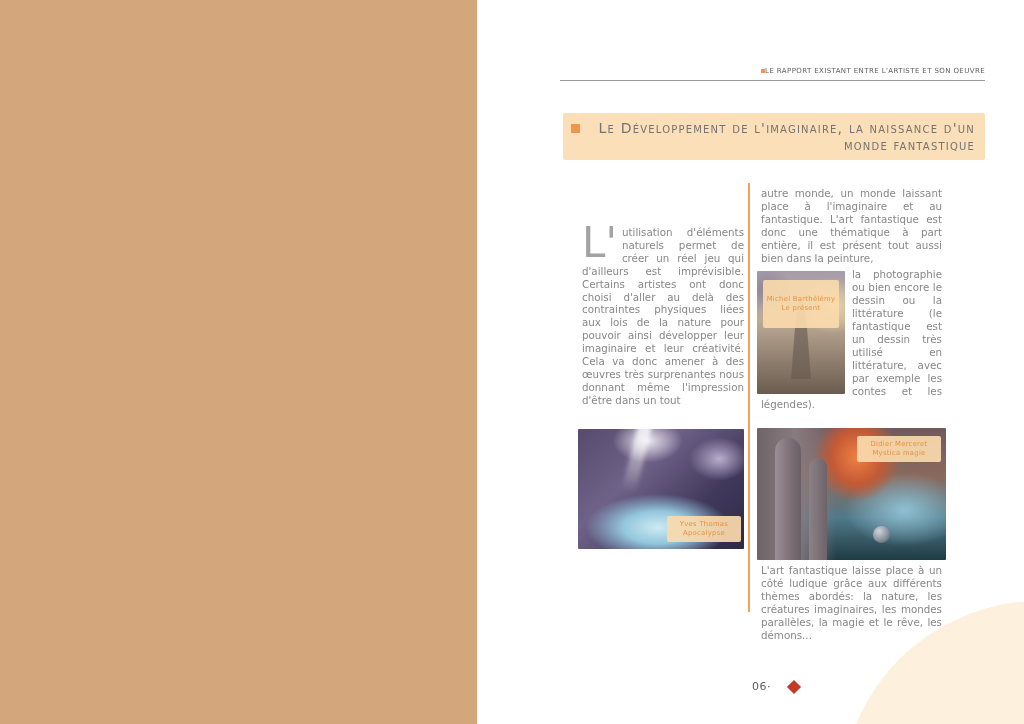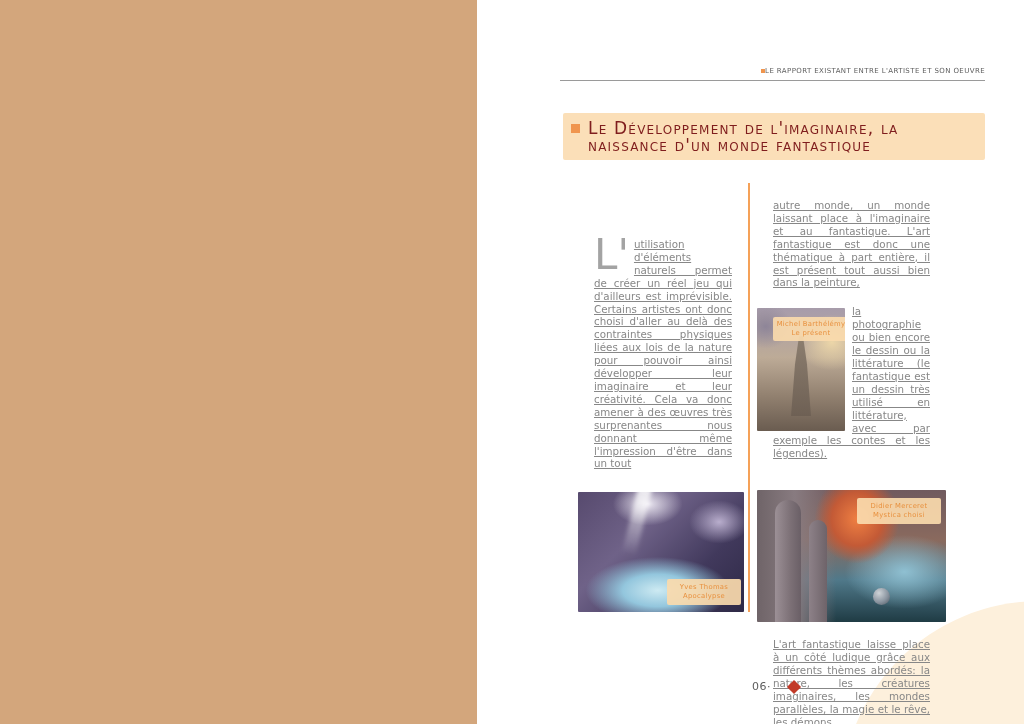--- a/index.html
+++ b/index.html
@@ -29,32 +29,33 @@
     position:absolute;left:560px;top:80px;width:425px;height:1px;background:#9a9a9a;
   }
   
   .title-box{
     position:absolute;left:563px;top:113px;width:422px;height:47px;
     background:#fbdfb8;border-radius:2px;
     display:flex;align-items:flex-start;padding:7px 10px 0 8px;box-sizing:border-box;
   }
   .title-box .sq{width:9px;height:9px;background:#f0954e;margin:4px 8px 0 0;flex:0 0 auto;}
   .title-box .txt{
-    font-size:17px;line-height:17px;color:#7f1d1d;letter-spacing:1.2px;
+    font-size:14px;line-height:17px;color:#737373;letter-spacing:1.2px;
     font-variant:small-caps;
+    text-align:right;
   }
   
   .col{position:absolute;color:#878787;font-size:10.3px;line-height:12.9px;text-align:justify;}
   .col1{left:578px;top:222px;width:170px;}
   .col2{left:757px;top:183px;width:189px;}
   .dropcap{
     float:left;font-size:42px;line-height:30px;color:#a3a3a3;
     padding:2px 5px 0 0;font-weight:400;
   }
-  .col p{margin:16px;text-decoration:underline;}
+  .col p{margin:4px;}
   .colrule{
     position:absolute;left:748px;top:183px;width:2px;height:429px;background:#f5a158;
   }
   
   .art{position:relative;overflow:hidden;border-radius:1px;}
   .art1{
     width:166px;height:120px;margin-top:22px;
     background:
       radial-gradient(ellipse 70% 45% at 48% 82%, #cdeaf2 0%, #93c6dd 30%, rgba(80,90,130,0) 62%),
       radial-gradient(ellipse 35% 30% at 42% 10%, #ece8f2 0%, rgba(120,110,150,0) 60%),
@@ -99,21 +100,21 @@
   .art3 .sphere{
     position:absolute;left:116px;top:98px;width:17px;height:17px;border-radius:50%;
     background:radial-gradient(circle at 35% 30%, #cfd4d8 0%, #8b95a0 55%, #4a545e 100%);
   }
   .caption{
     position:absolute;background:rgba(250,218,172,.92);border-radius:2px;
     color:#e8913f;font-size:6.8px;line-height:9px;text-align:center;
     padding:4px 0;letter-spacing:.3px;
   }
   .cap1{right:3px;bottom:7px;width:74px;}
-  .cap2{left:16px;top:9px;width:72px;padding:3px 2px;text-align:center;}
+  .cap2{left:6px;top:9px;width:72px;padding:15px 2px;text-align:center;}
   .cap3{right:5px;top:8px;width:84px;}
   .after-art3{margin-top:8px;}
   
   .footer{
     position:absolute;left:752px;top:680px;display:flex;align-items:center;gap:16px;
   }
   .footer .num{font-size:11px;color:#5d5d5d;letter-spacing:.5px;}
   .footer .diamond{
     width:10px;height:10px;background:#c23a28;transform:rotate(45deg);margin-left:2px;
   }
@@ -160,21 +161,21 @@
       </div>
     </div>
     <p>la photographie ou bien encore le dessin ou la littérature (le fantastique est un dessin très utilisé en littérature, avec par exemple les contes et les légendes).</p>
   </div>
   <div class="art art3">
     <div class="column-l"></div>
     <div class="column-r"></div>
     <div class="sphere"></div>
     <div class="caption cap3">
       <div>Didier Merceret</div>
-      <div>Mystica choisi</div>
+      <div>Mystica magie</div>
     </div>
   </div>
   <p class="after-art3">L'art fantastique laisse place à un côté ludique grâce aux différents thèmes abordés: la nature, les créatures imaginaires, les mondes parallèles, la magie et le rêve, les démons...</p>
 </div>
 
 <div class="footer">
   <span class="num">06·</span>
   <span class="diamond"></span>
 </div>
 

